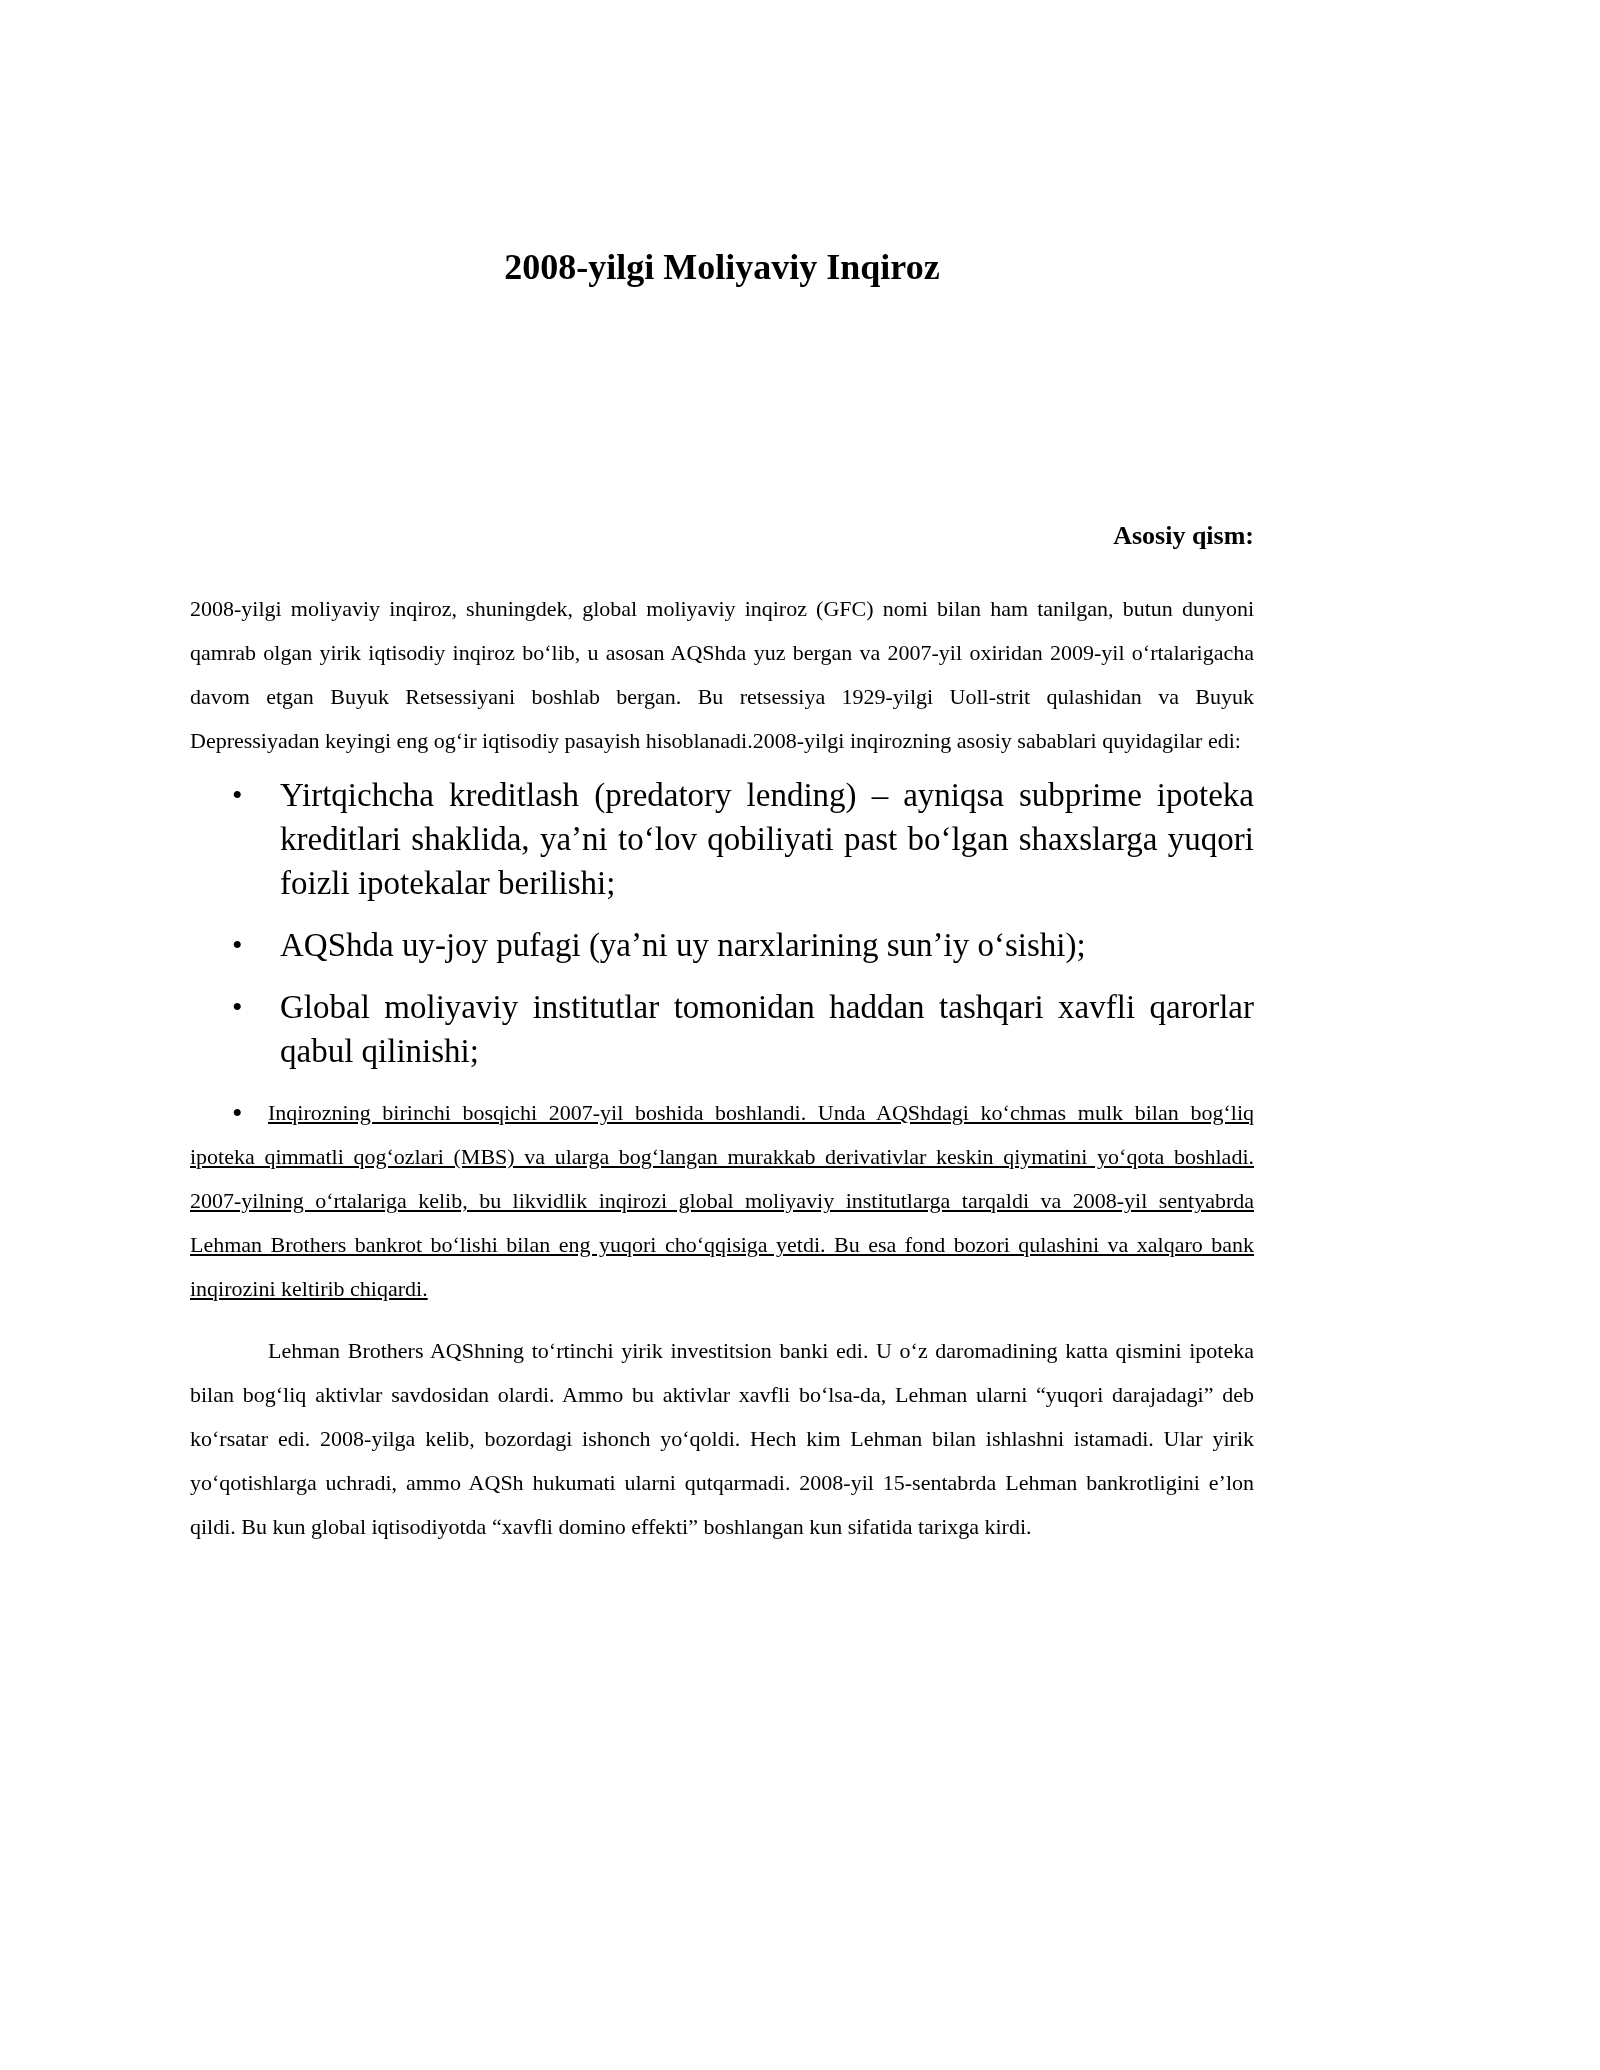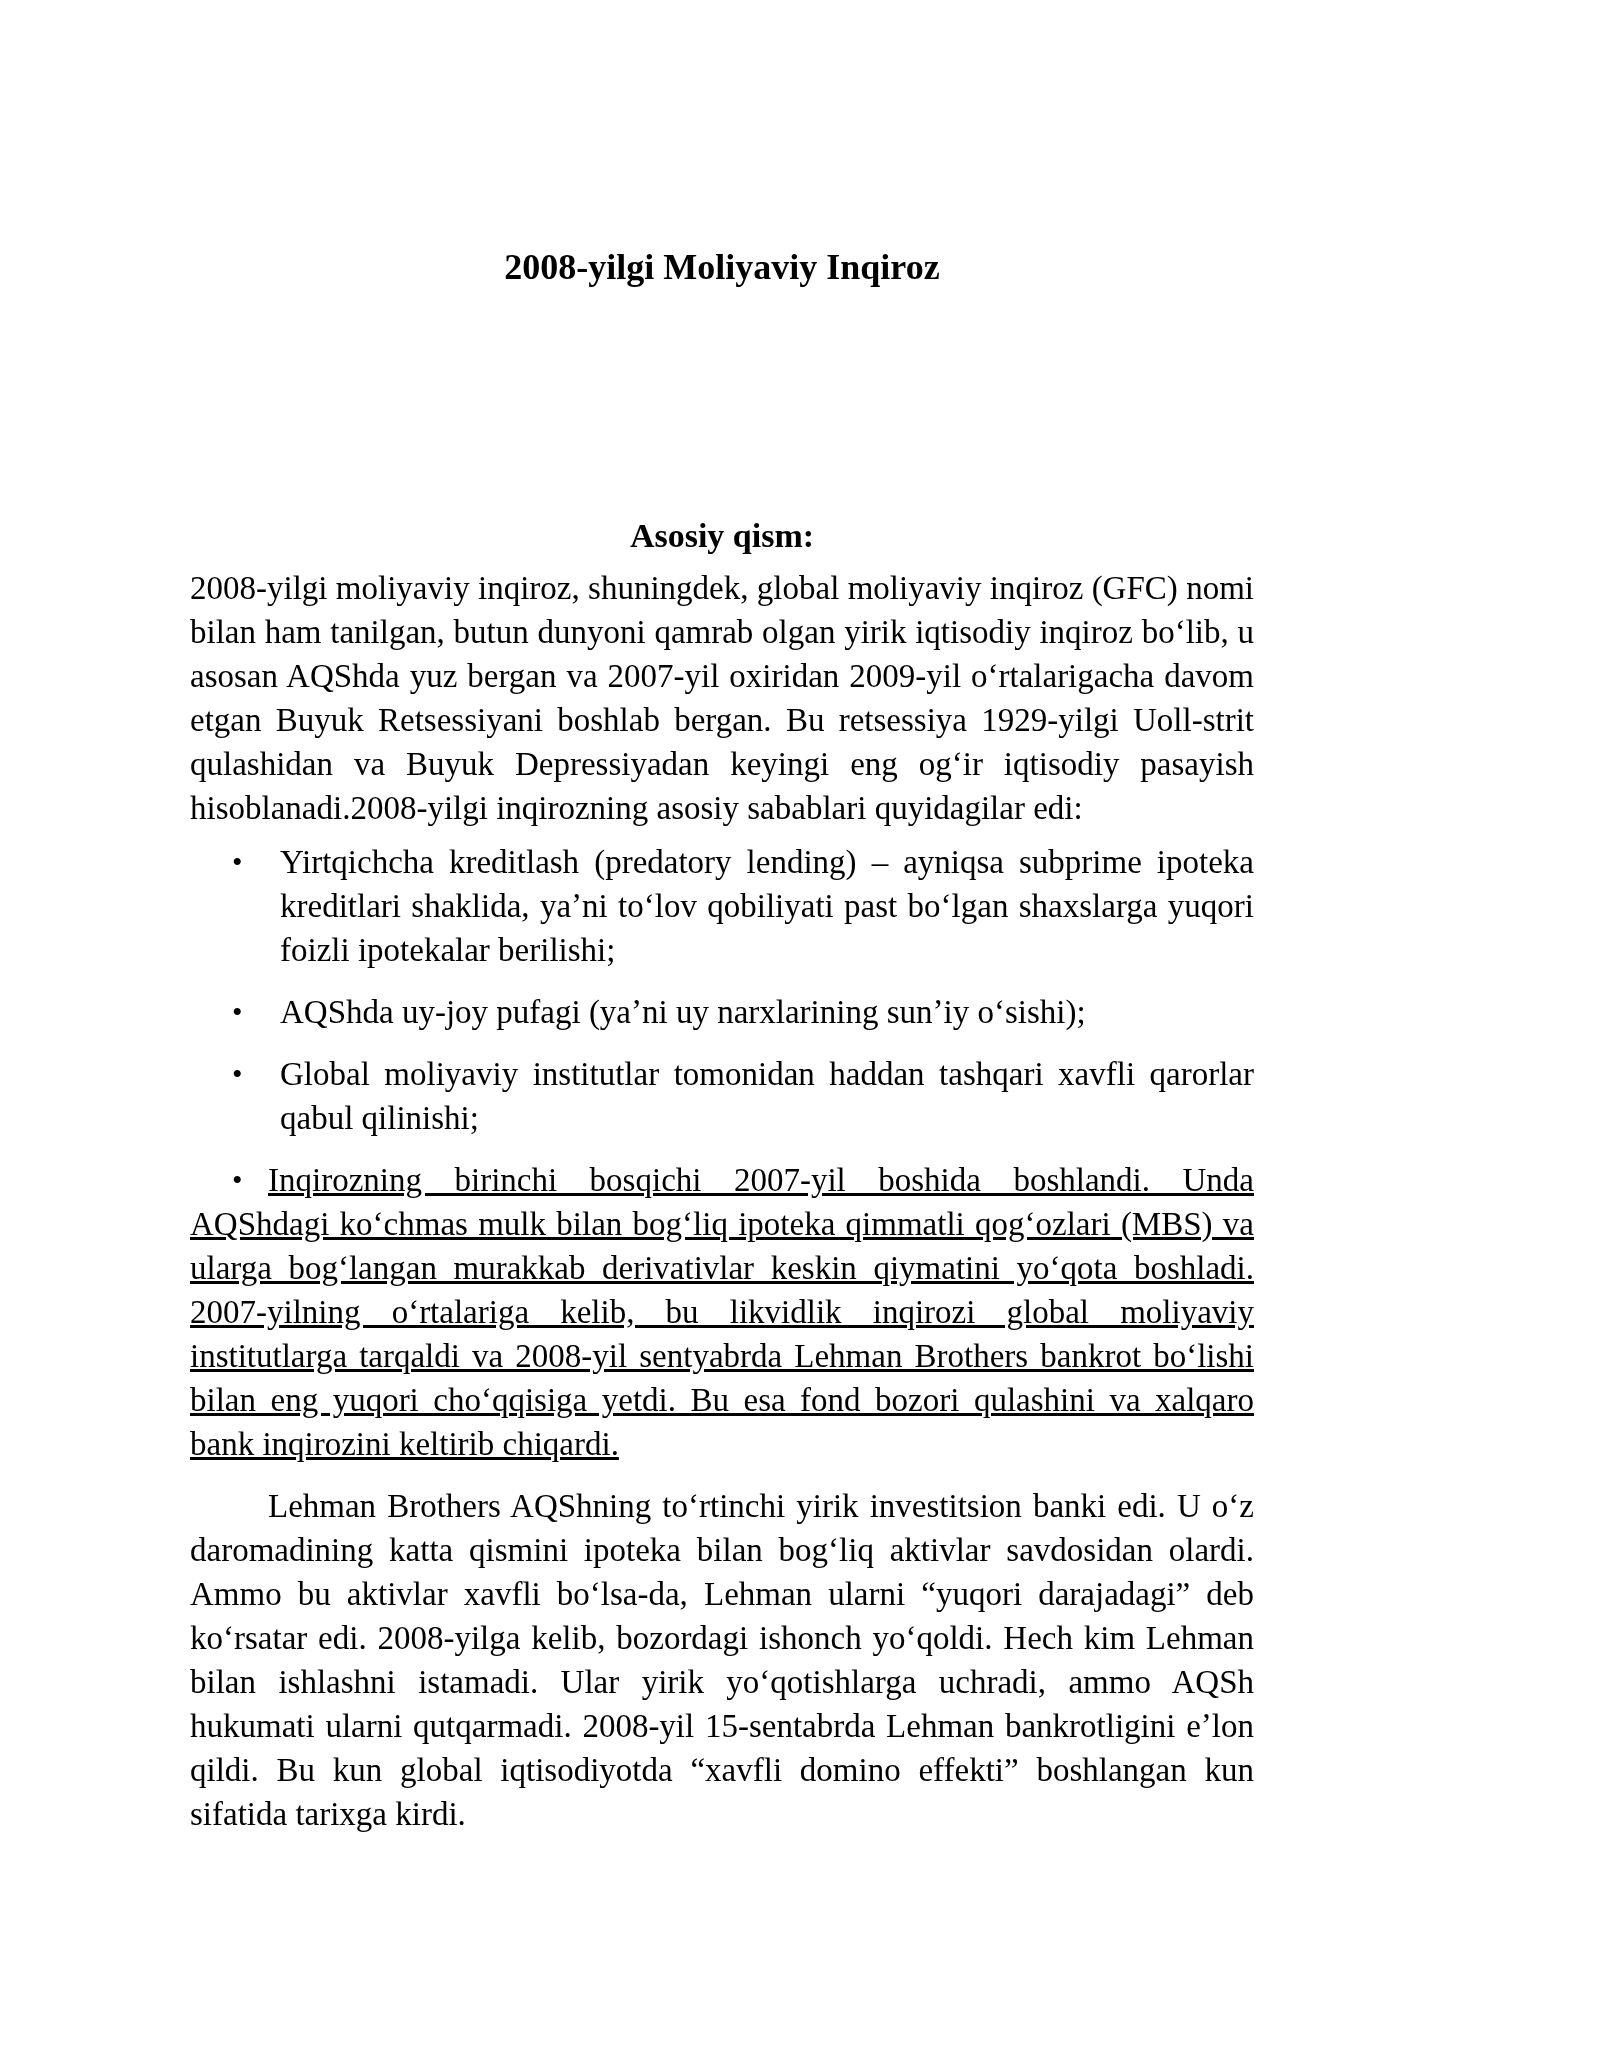--- a/index.html
+++ b/index.html
@@ -23,29 +23,29 @@
   }
   .doc-title {
     text-align: center;
     font-weight: bold;
     font-size: 36px;
     line-height: 48px;
   }
   .section-heading {
     margin-top: 221px;
     font-weight: bold;
-    font-size: 34px;
+    font-size: 26px;
     line-height: 48px;
-    text-align: center;
+    text-align: right;
   }
   .body-par {
-    font-size: 33px;
+    font-size: 22px;
     line-height: 44px;
     text-align: justify;
-    margin: 6px 0 0 0;
+    margin: 27px 0 0 0;
   }
   .body-par.indent {
     text-indent: 78px;
   }
   .body-par.par-2 { margin-top: 16px; text-decoration: underline; }
   .body-par.par-3 { margin-top: 18px; }
   ul.causes {
     list-style: none;
     margin: 0;
     padding: 0;

